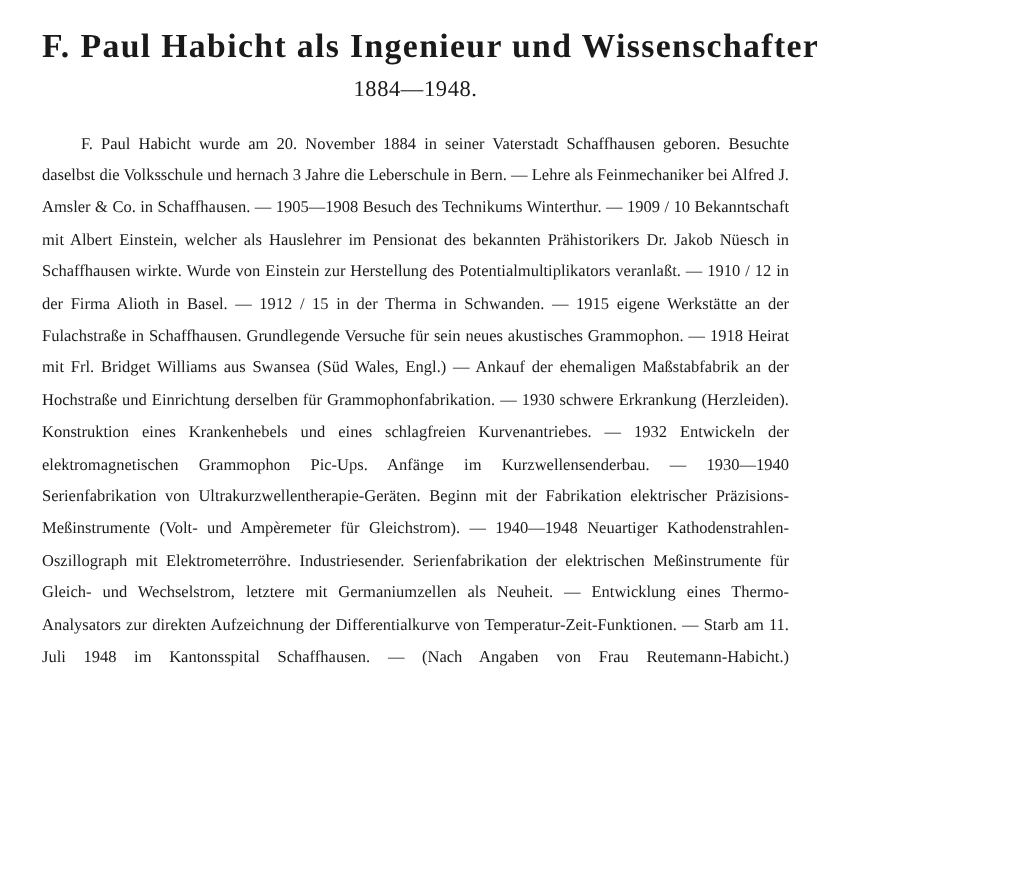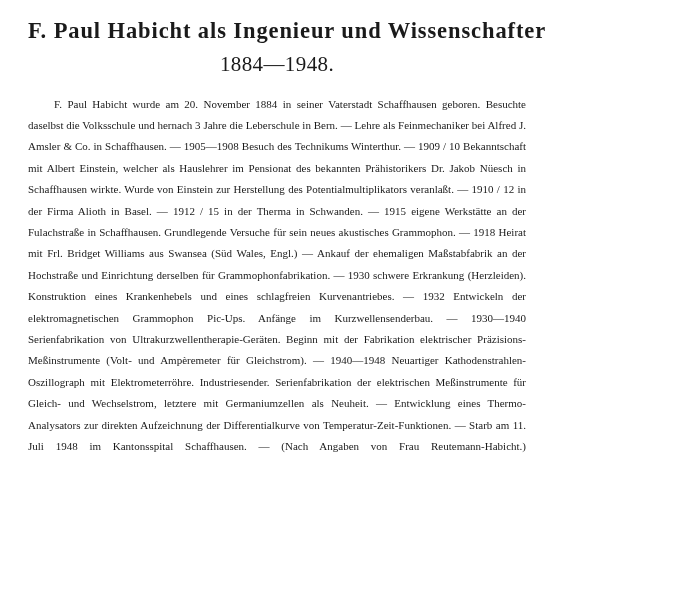--- a/index.html
+++ b/index.html
@@ -25,21 +25,21 @@
     text-align: center;
     font-size: 22.5px;
     font-weight: bold;
     letter-spacing: 0.9px;
     line-height: 1.18;
     margin: 4px 0 0 0;
     white-space: nowrap;
   }
   .subtitle {
     text-align: center;
-    font-size: 21px;
+    font-size: 15px;
     letter-spacing: 0.4px;
     margin: 7px 0 0 0;
   }
   .body-text {
     margin-top: 17px;
     font-size: 11px;
     line-height: 21.4px;
     text-align: justify;
     text-justify: inter-word;
     hyphens: none;

